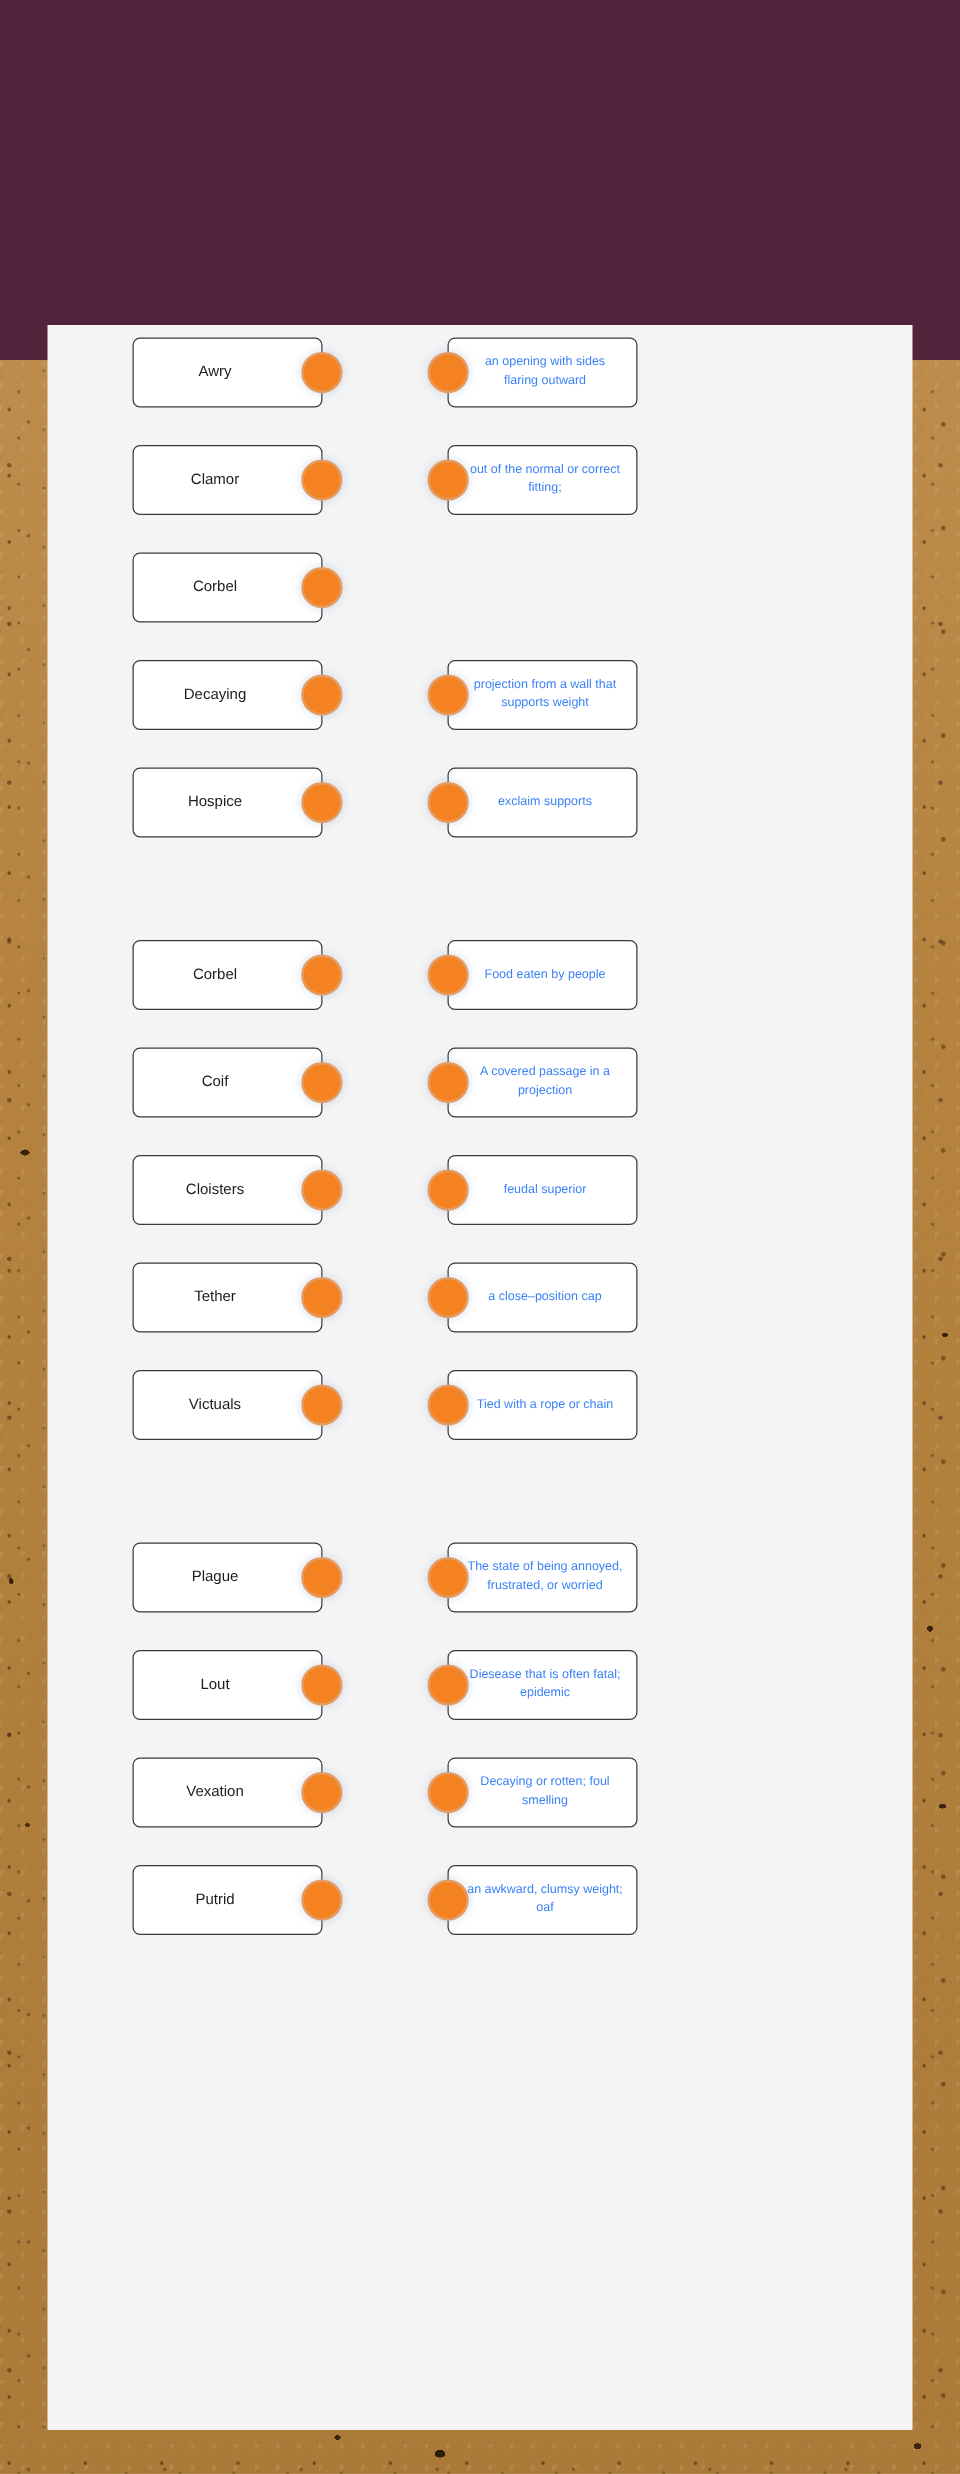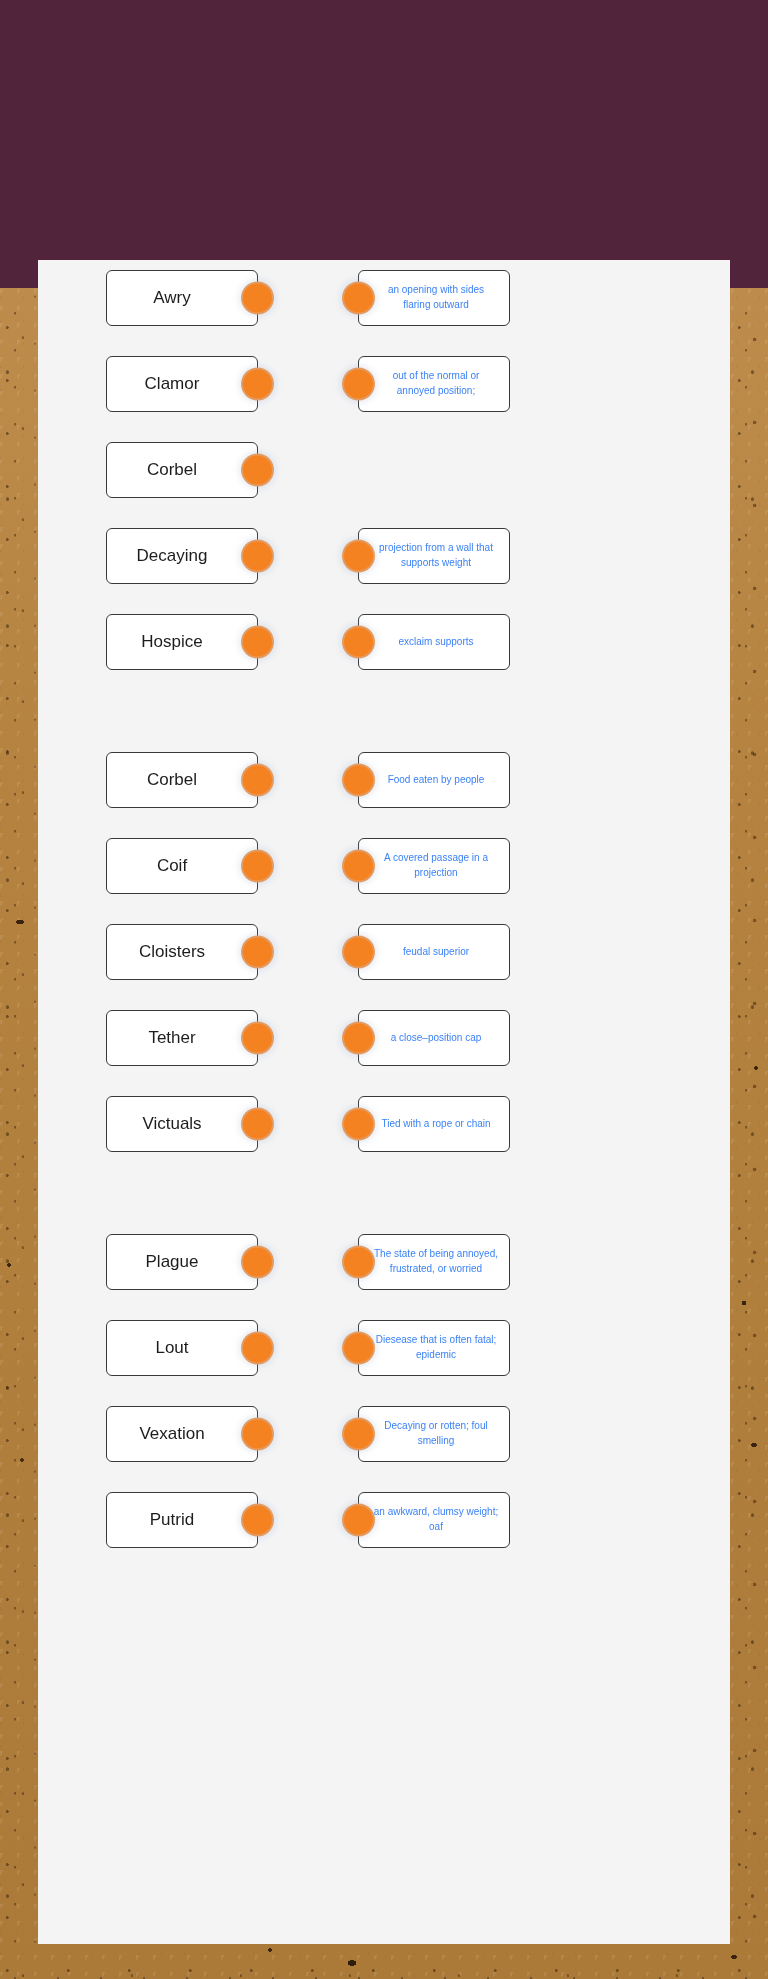--- a/index.html
+++ b/index.html
@@ -103,21 +103,21 @@
   .term-card {
     border: 1px solid #3a3a3a;
     border-radius: 6px;
     background: #ffffff;
     min-height: 56px;
     display: flex;
     align-items: center;
     justify-content: center;
     text-align: center;
     padding: 8px 30px 8px 10px;
-    font-size: 17px;
+    font-size: 12px;
     color: #1d1d1d;
     line-height: 1.45;
   }
   .term-wrap .knob {
     position: absolute;
     right: -16px;
     top: 50%;
     transform: translateY(-50%);
   }
 
@@ -179,21 +179,21 @@
             <div class="def-card">an opening with sides flaring outward</div>
           </div>
         </div>
         <div class="row">
           <div class="term-wrap">
             <div class="term-card">Clamor</div>
             <div class="knob"></div>
           </div>
           <div class="def-wrap">
             <div class="knob"></div>
-            <div class="def-card">out of the normal or annoyed position;</div>
+            <div class="def-card">out of the normal or correct fitting;</div>
           </div>
         </div>
         <div class="row">
           <div class="term-wrap">
             <div class="term-card">Corbel</div>
             <div class="knob"></div>
           </div>
         </div>
         <div class="row">
           <div class="term-wrap">

